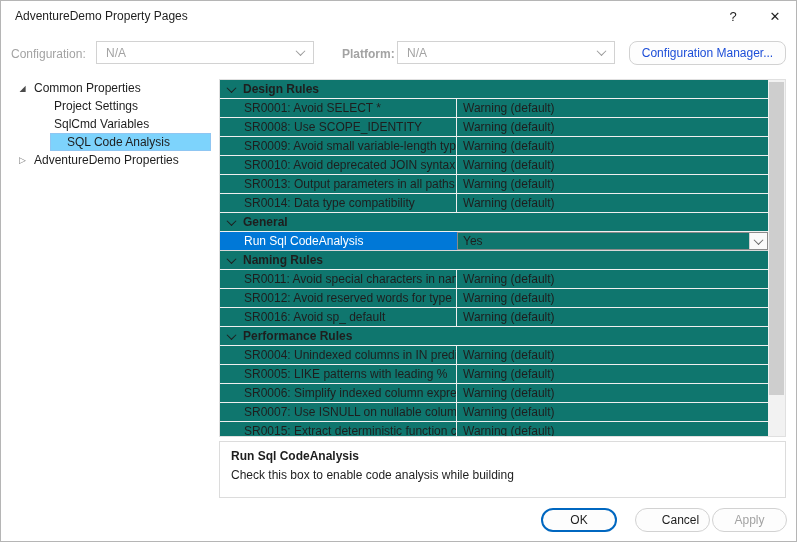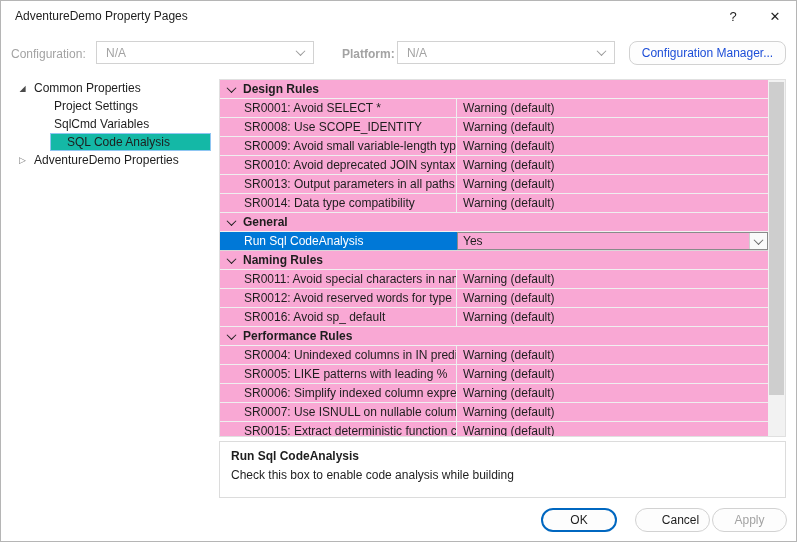--- a/index.html
+++ b/index.html
@@ -27,23 +27,23 @@
   .chev { width:7px; height:7px; border-right:1.4px solid #9a9a9a; border-bottom:1.4px solid #9a9a9a; transform:rotate(45deg) translate(-1px,-1px); margin-left:auto; }
   #btn-cfgmgr { position:absolute; left:628px; top:40px; width:157px; height:24px; background:#fdfdfd; border:1px solid #d2d2d2; border-radius:8px; color:#1d4ed8; font-family:inherit; font-size:12px; }
   
   .tree { position:absolute; left:8px; top:78px; width:202px; }
   .tree-row { display:flex; align-items:center; height:18px; cursor:default; }
   .tree-row.lv0 { padding-left:6px; }
   .tree-row.lv1 { padding-left:26px; }
   .tree-glyph { width:15px; font-size:8px; color:#4a4a4a; text-align:center; flex:none; }
   .tree-glyph.collapsed { color:#7a7a7a; font-size:9px; }
   .tree-label { flex:1; padding:1px 3px; white-space:nowrap; overflow:hidden; border:1px solid transparent; }
-  .tree-row.selected .tree-label { background:#14b8a6; border:1px solid #8fc6f2;padding-left:16px; }
-  
-  .grid { position:absolute; left:218px; top:78px; width:567px; height:358px; border:1px solid #e0e0e0; background:#f9a8d4; overflow:hidden; }
+  .tree-row.selected .tree-label { background:#7dd3fc; border:1px solid #8fc6f2;padding-left:16px; }
+  
+  .grid { position:absolute; left:218px; top:78px; width:567px; height:358px; border:1px solid #e0e0e0; background:#0f766e; overflow:hidden; }
   .grid-inner { position:absolute; left:0; top:0; right:17px; }
   .grid-header { display:flex; align-items:center; height:19px; font-weight:bold; border-bottom:1px solid #f1f1f1; }
   .gchev { width:7px; height:7px; border-right:1.7px solid #1e1e1e; border-bottom:1.7px solid #1e1e1e; transform:rotate(45deg) translate(-1px,-1px); margin:0 8px 0 8px; flex:none; }
   .grid-row { display:flex; height:19px; border-bottom:1px solid #efefef; }
   .cell-name { width:237px; flex:none; padding-left:24px; line-height:18px; white-space:nowrap; overflow:hidden; border-right:1px solid #efefef; }
   .cell-value { flex:1; padding-left:6px; line-height:18px; white-space:nowrap; overflow:hidden; }
   .grid-row.selected { border-bottom-color:#d8d8d8; }
   .grid-row.selected .cell-name { background:#0078d7; color:#fff; border-right-color:#0078d7; }
   .grid-row.selected .cell-value { display:flex; align-items:center; border:1px solid #8a8a8a; padding-left:5px; }
   .combo-btn { margin-left:auto; width:18px; align-self:stretch; border-left:1px solid #cfcfcf; background:#fafafa; display:flex; align-items:center; justify-content:center; }

